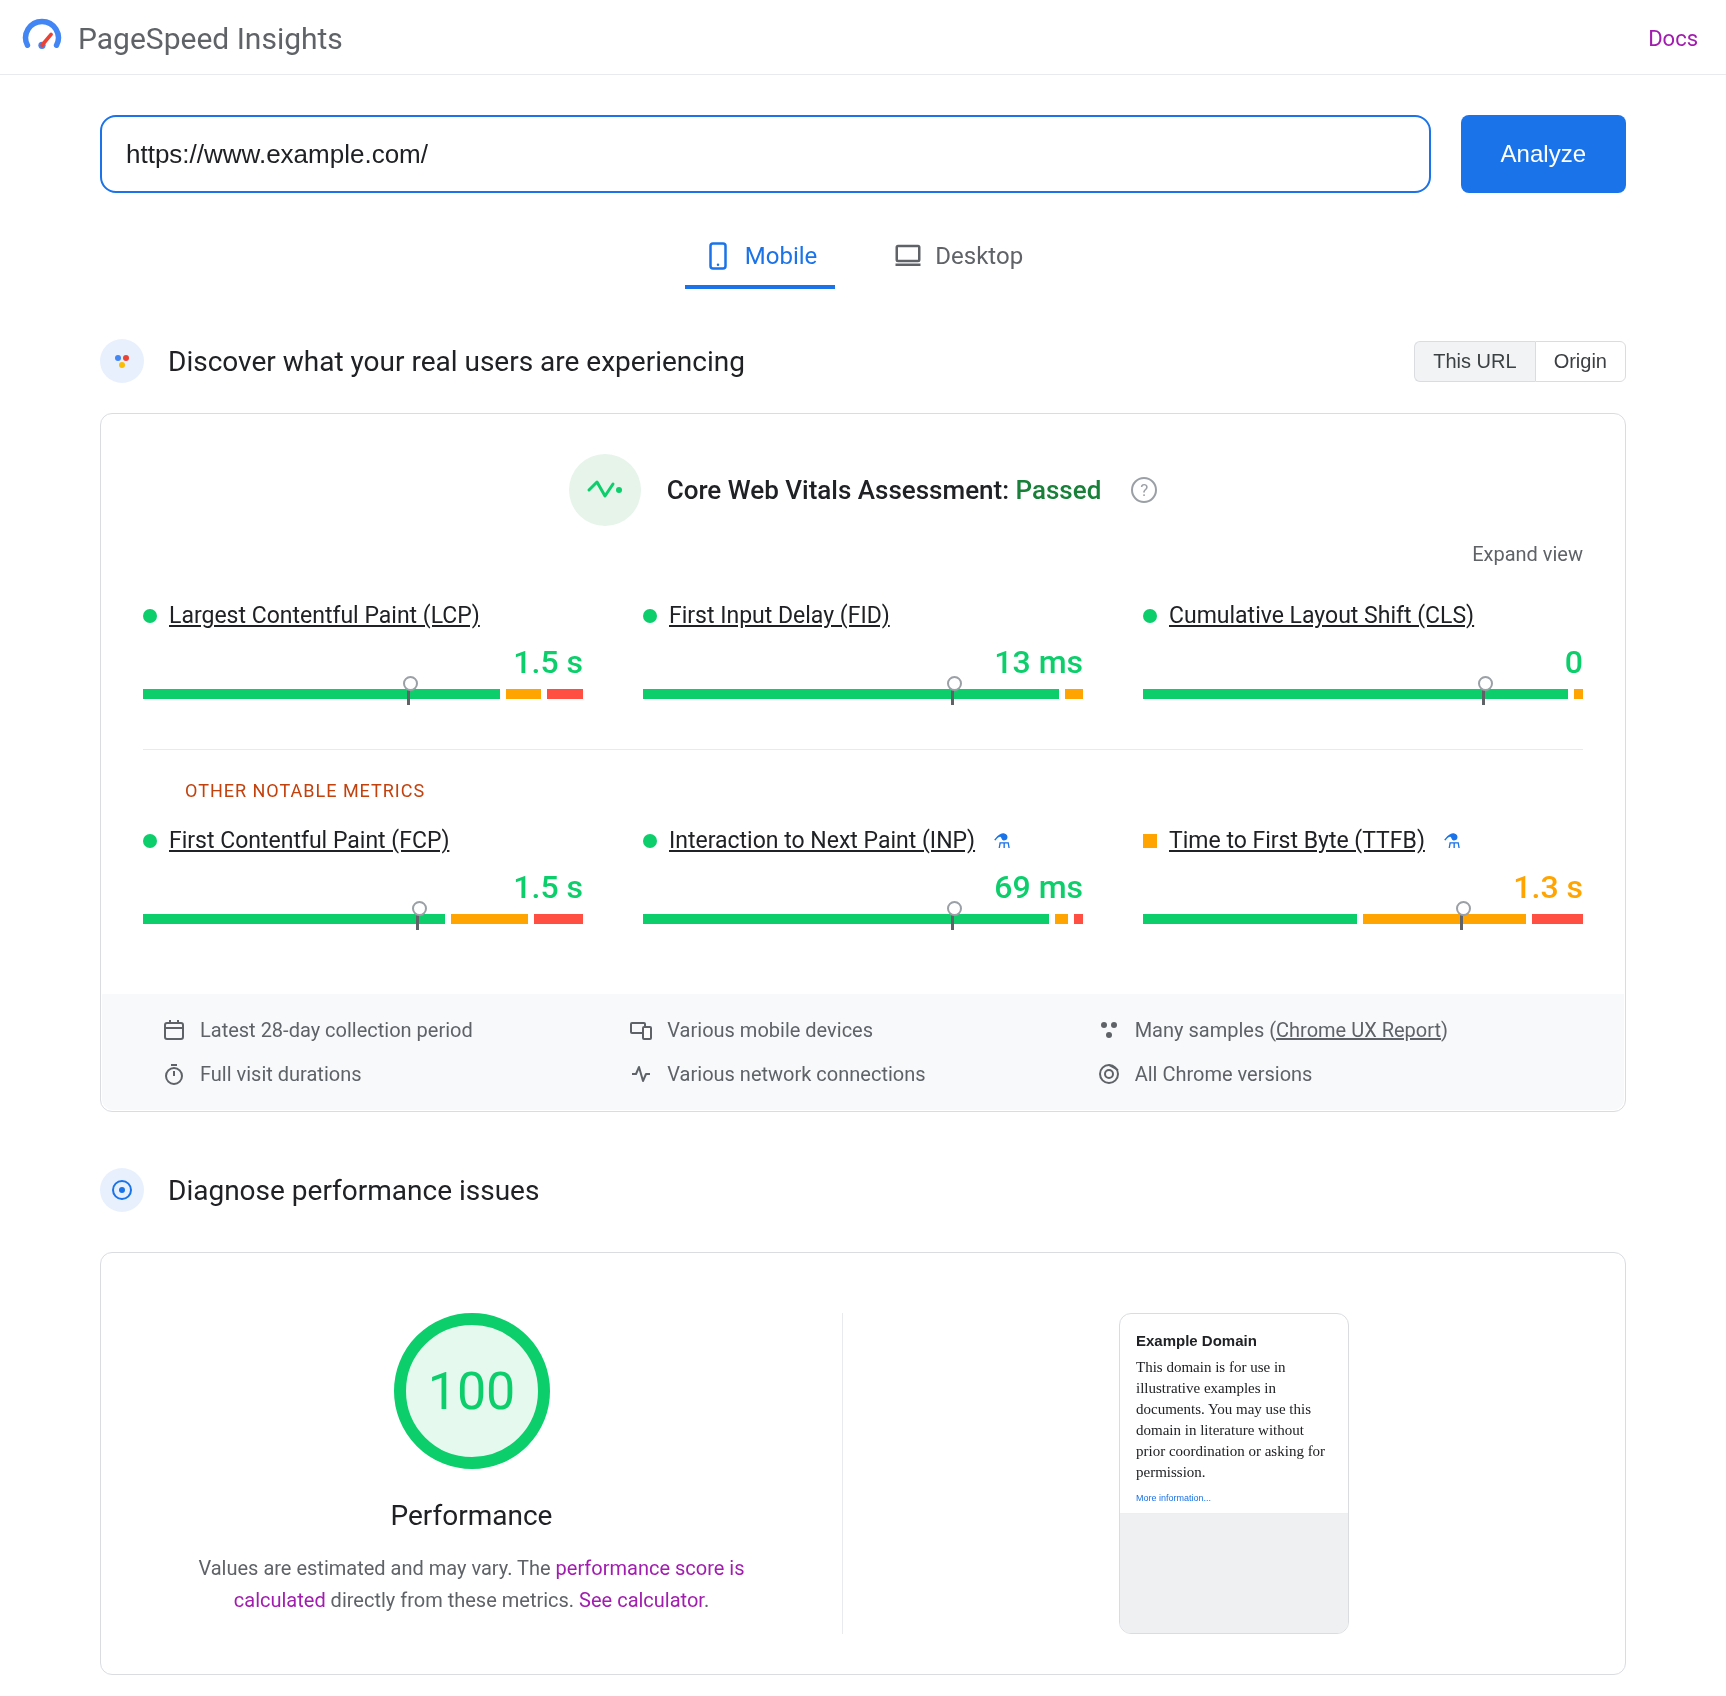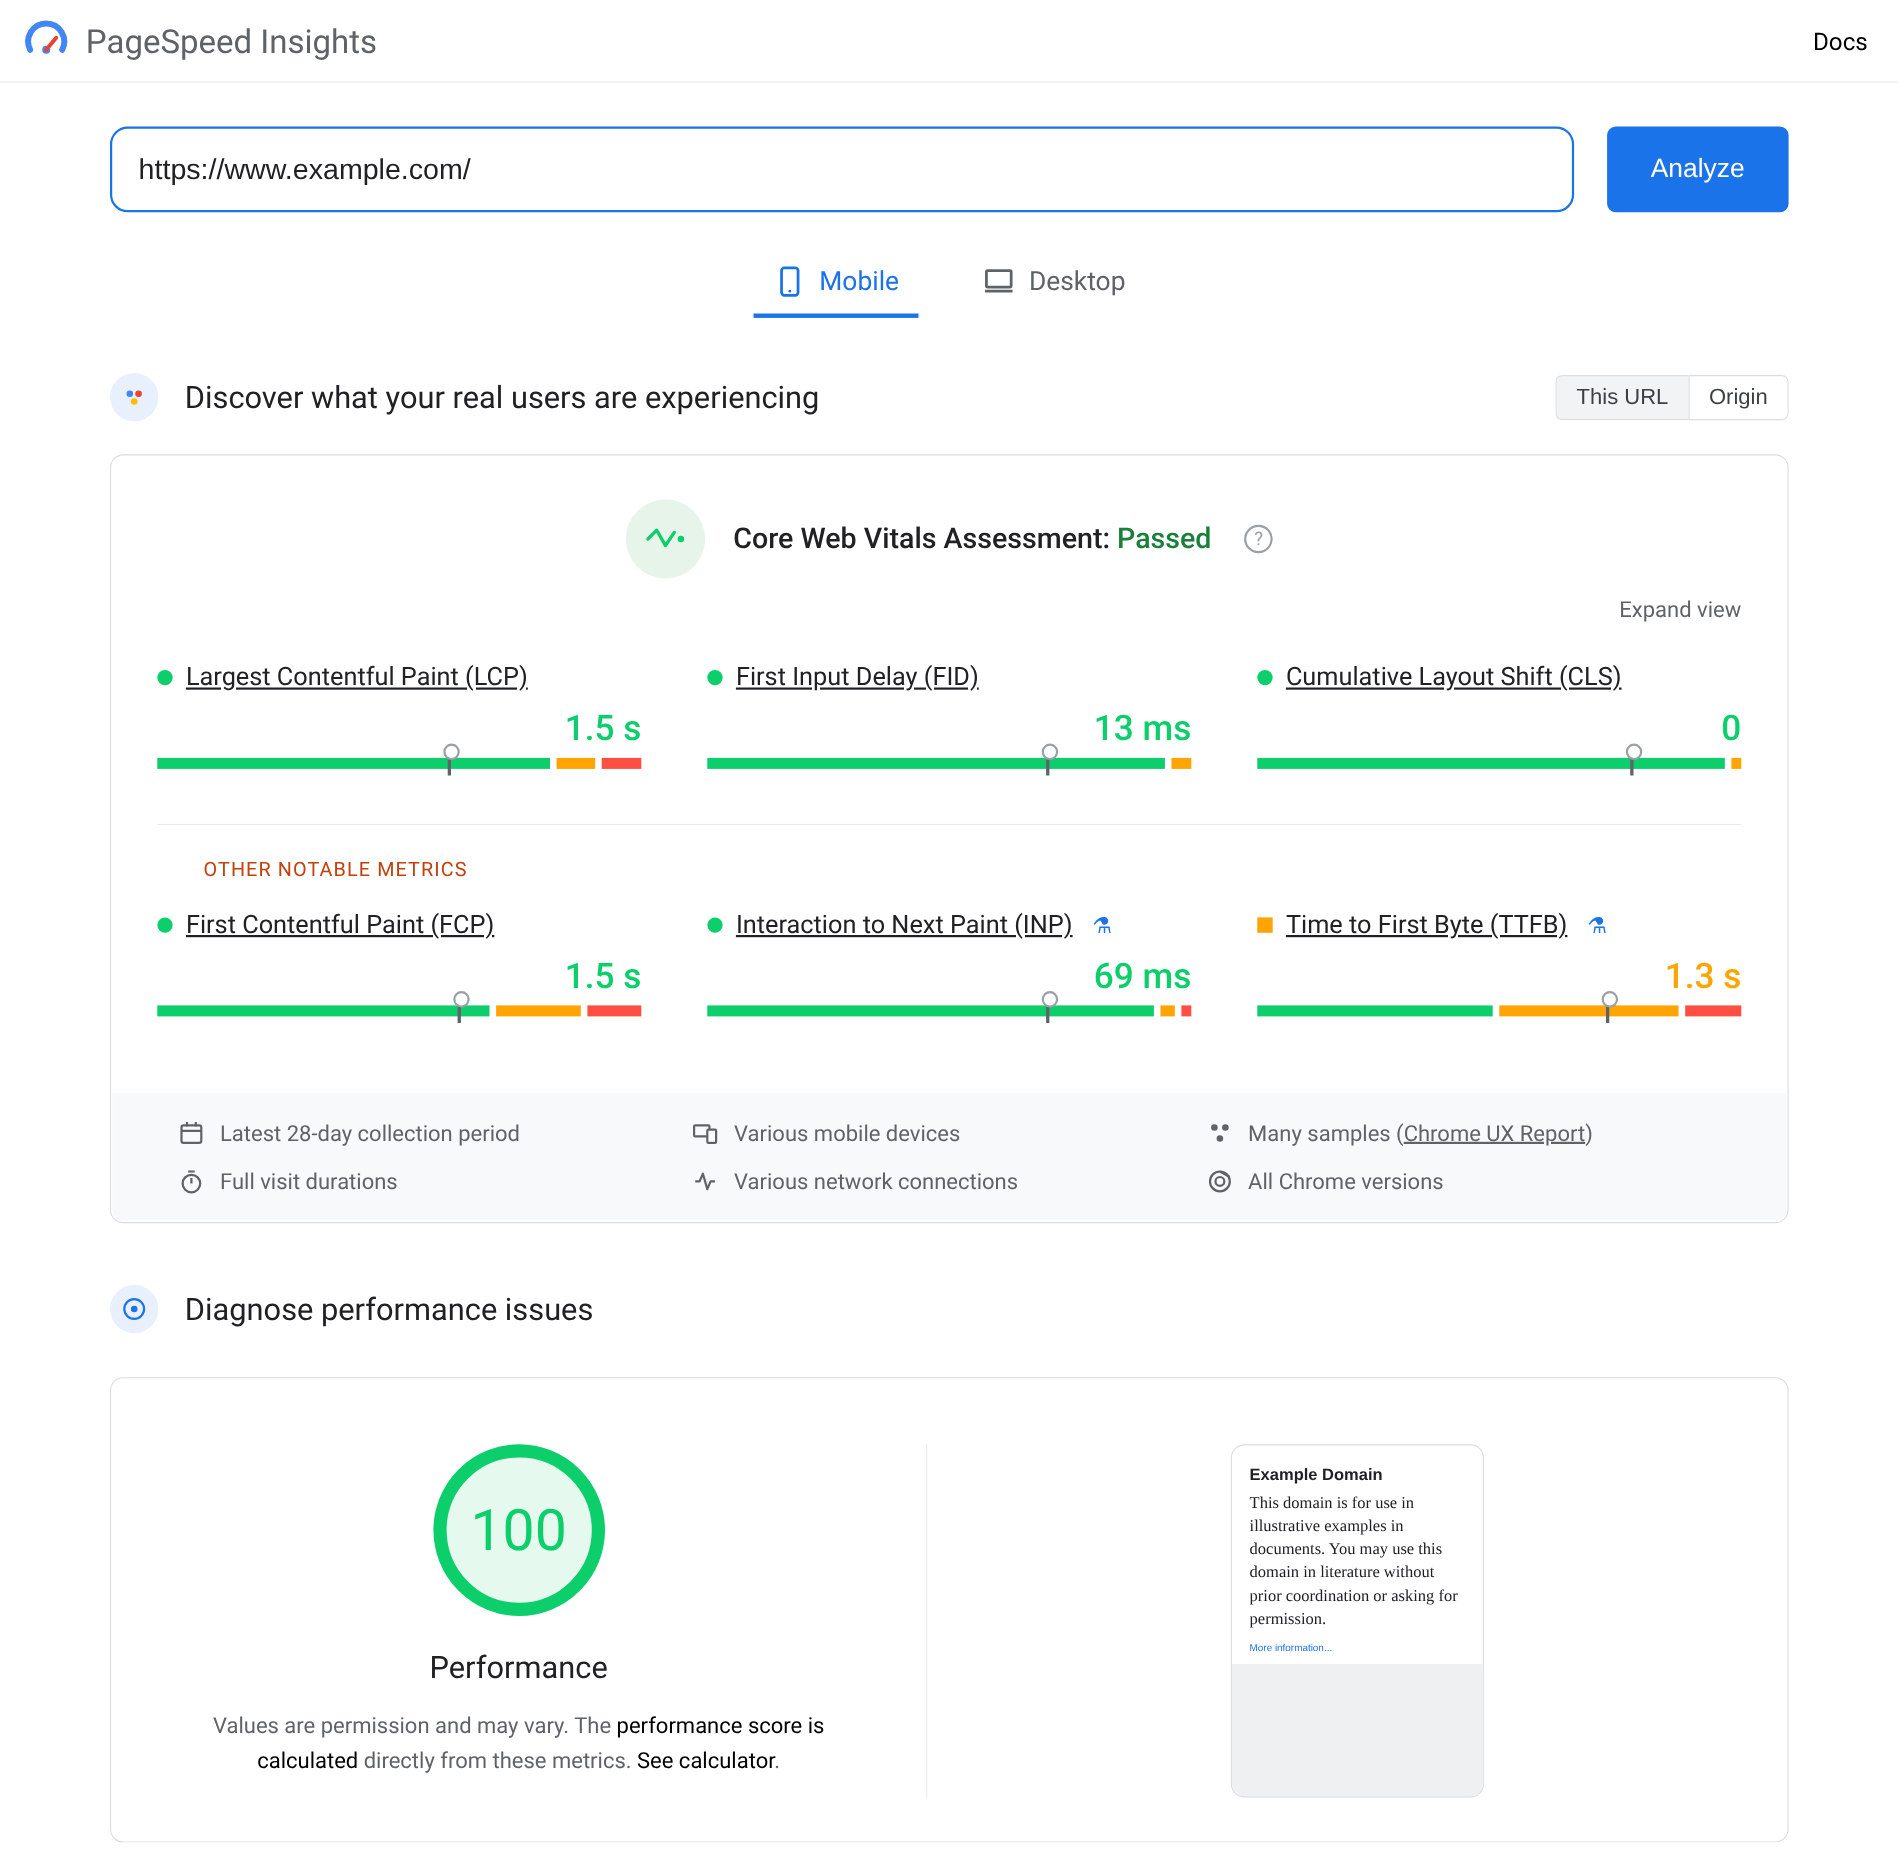--- a/index.html
+++ b/index.html
@@ -4,21 +4,21 @@
 <style>
   * { box-sizing: border-box; }
   html, body { margin:0; padding:0; }
   body {
     font-family: "Google Sans", Roboto, "Helvetica Neue", Arial, sans-serif;
     color:#202124;
     font-size:22px;
     background:#fff;
     width:1726px;
   }
-  a { color:#000000; text-decoration:none; }
+  a { color:#a21caf; text-decoration:none; }
 
   
   .header {
     display:flex; align-items:center; justify-content:space-between;
     padding:16px 28px 14px 20px;
     border-bottom:1px solid #e8eaed;
   }
   .brand { display:flex; align-items:center; gap:14px; }
   .brand-title { font-size:30px; color:#5f6368; font-weight:400; }
   .logo {
@@ -402,21 +402,21 @@
 
 <div class="diag-card">
   <div class="diag-left">
     <div class="gauge-wrap">
       <div class="gauge-ring">
           <span class="gauge-score">100</span>
         </div>
     </div>
     <div class="gauge-label">Performance</div>
     <div class="gauge-desc">
-      <span>Values are permission and may vary. The </span><a href="#">performance score is calculated</a><span> directly from these metrics. </span><a href="#">See calculator</a><span>.</span>
+      <span>Values are estimated and may vary. The </span><a href="#">performance score is calculated</a><span> directly from these metrics. </span><a href="#">See calculator</a><span>.</span>
     </div>
   </div>
   <div>
     <div class="preview-card">
       <div class="preview-inner">
         <div class="preview-title">Example Domain</div>
         <div class="preview-text">This domain is for use in illustrative examples in documents. You may use this domain in literature without prior coordination or asking for permission.</div>
         <a class="preview-link" href="#">More information...</a>
       </div>
       <div class="preview-body"></div>

